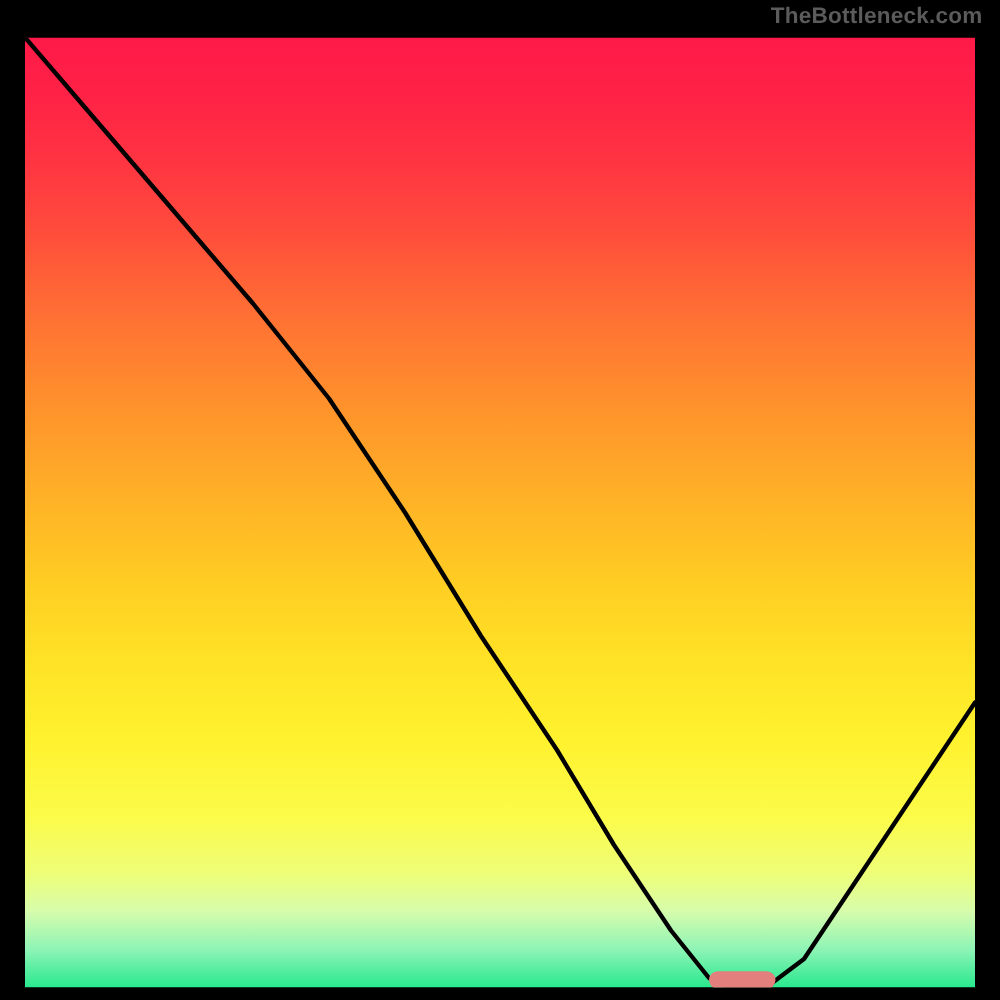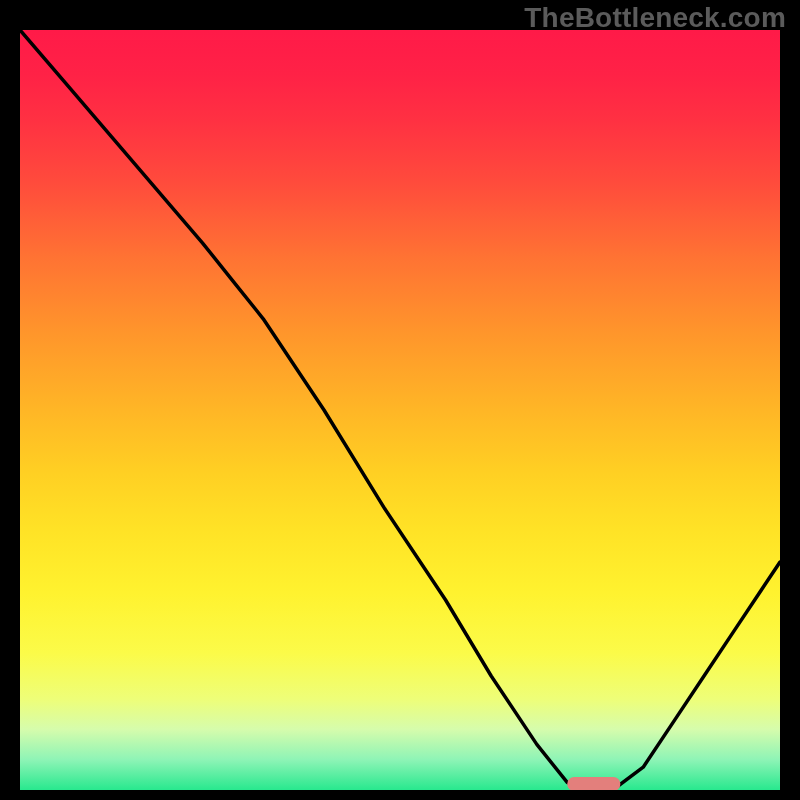--- a/index.html
+++ b/index.html
@@ -15,21 +15,21 @@
     width: 800px;
     height: 800px;
     background: #000;
     position: relative;
   }
   .attribution {
     position: absolute;
     top: 2px;
     right: 14px;
     color: #5b5b5b;
-    font-size: 28px;
+    font-size: 18px;
     font-weight: 600;
     font-family: Arial, Helvetica, sans-serif;
     letter-spacing: 0.2px;
   }
   .plot-wrap {
     position: absolute;
     left: 20px;
     top: 30px;
     width: 760px;
     height: 760px;

